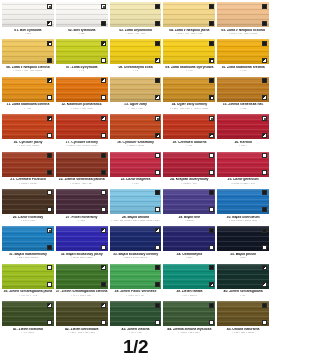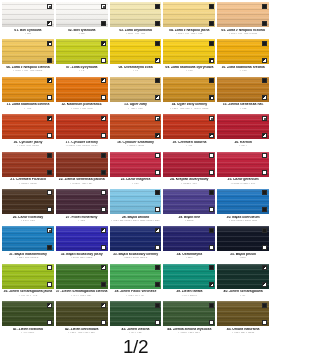--- a/index.html
+++ b/index.html
@@ -115,21 +115,21 @@
     margin-top:1px;
     white-space:nowrap;
     overflow:hidden;
   }
   .pager{
     position:absolute;
     left:0;right:0;
     bottom:2px;
     text-align:center;
     font-size:19px;
-    font-weight:normal;
+    font-weight:bold;
     color:#111111;
     letter-spacing:-0.5px;
   }
 </style>
 </head>
 <body>
 
 <div id="chart">
   <div class="grid" id="grid">
       <div class="cell">

